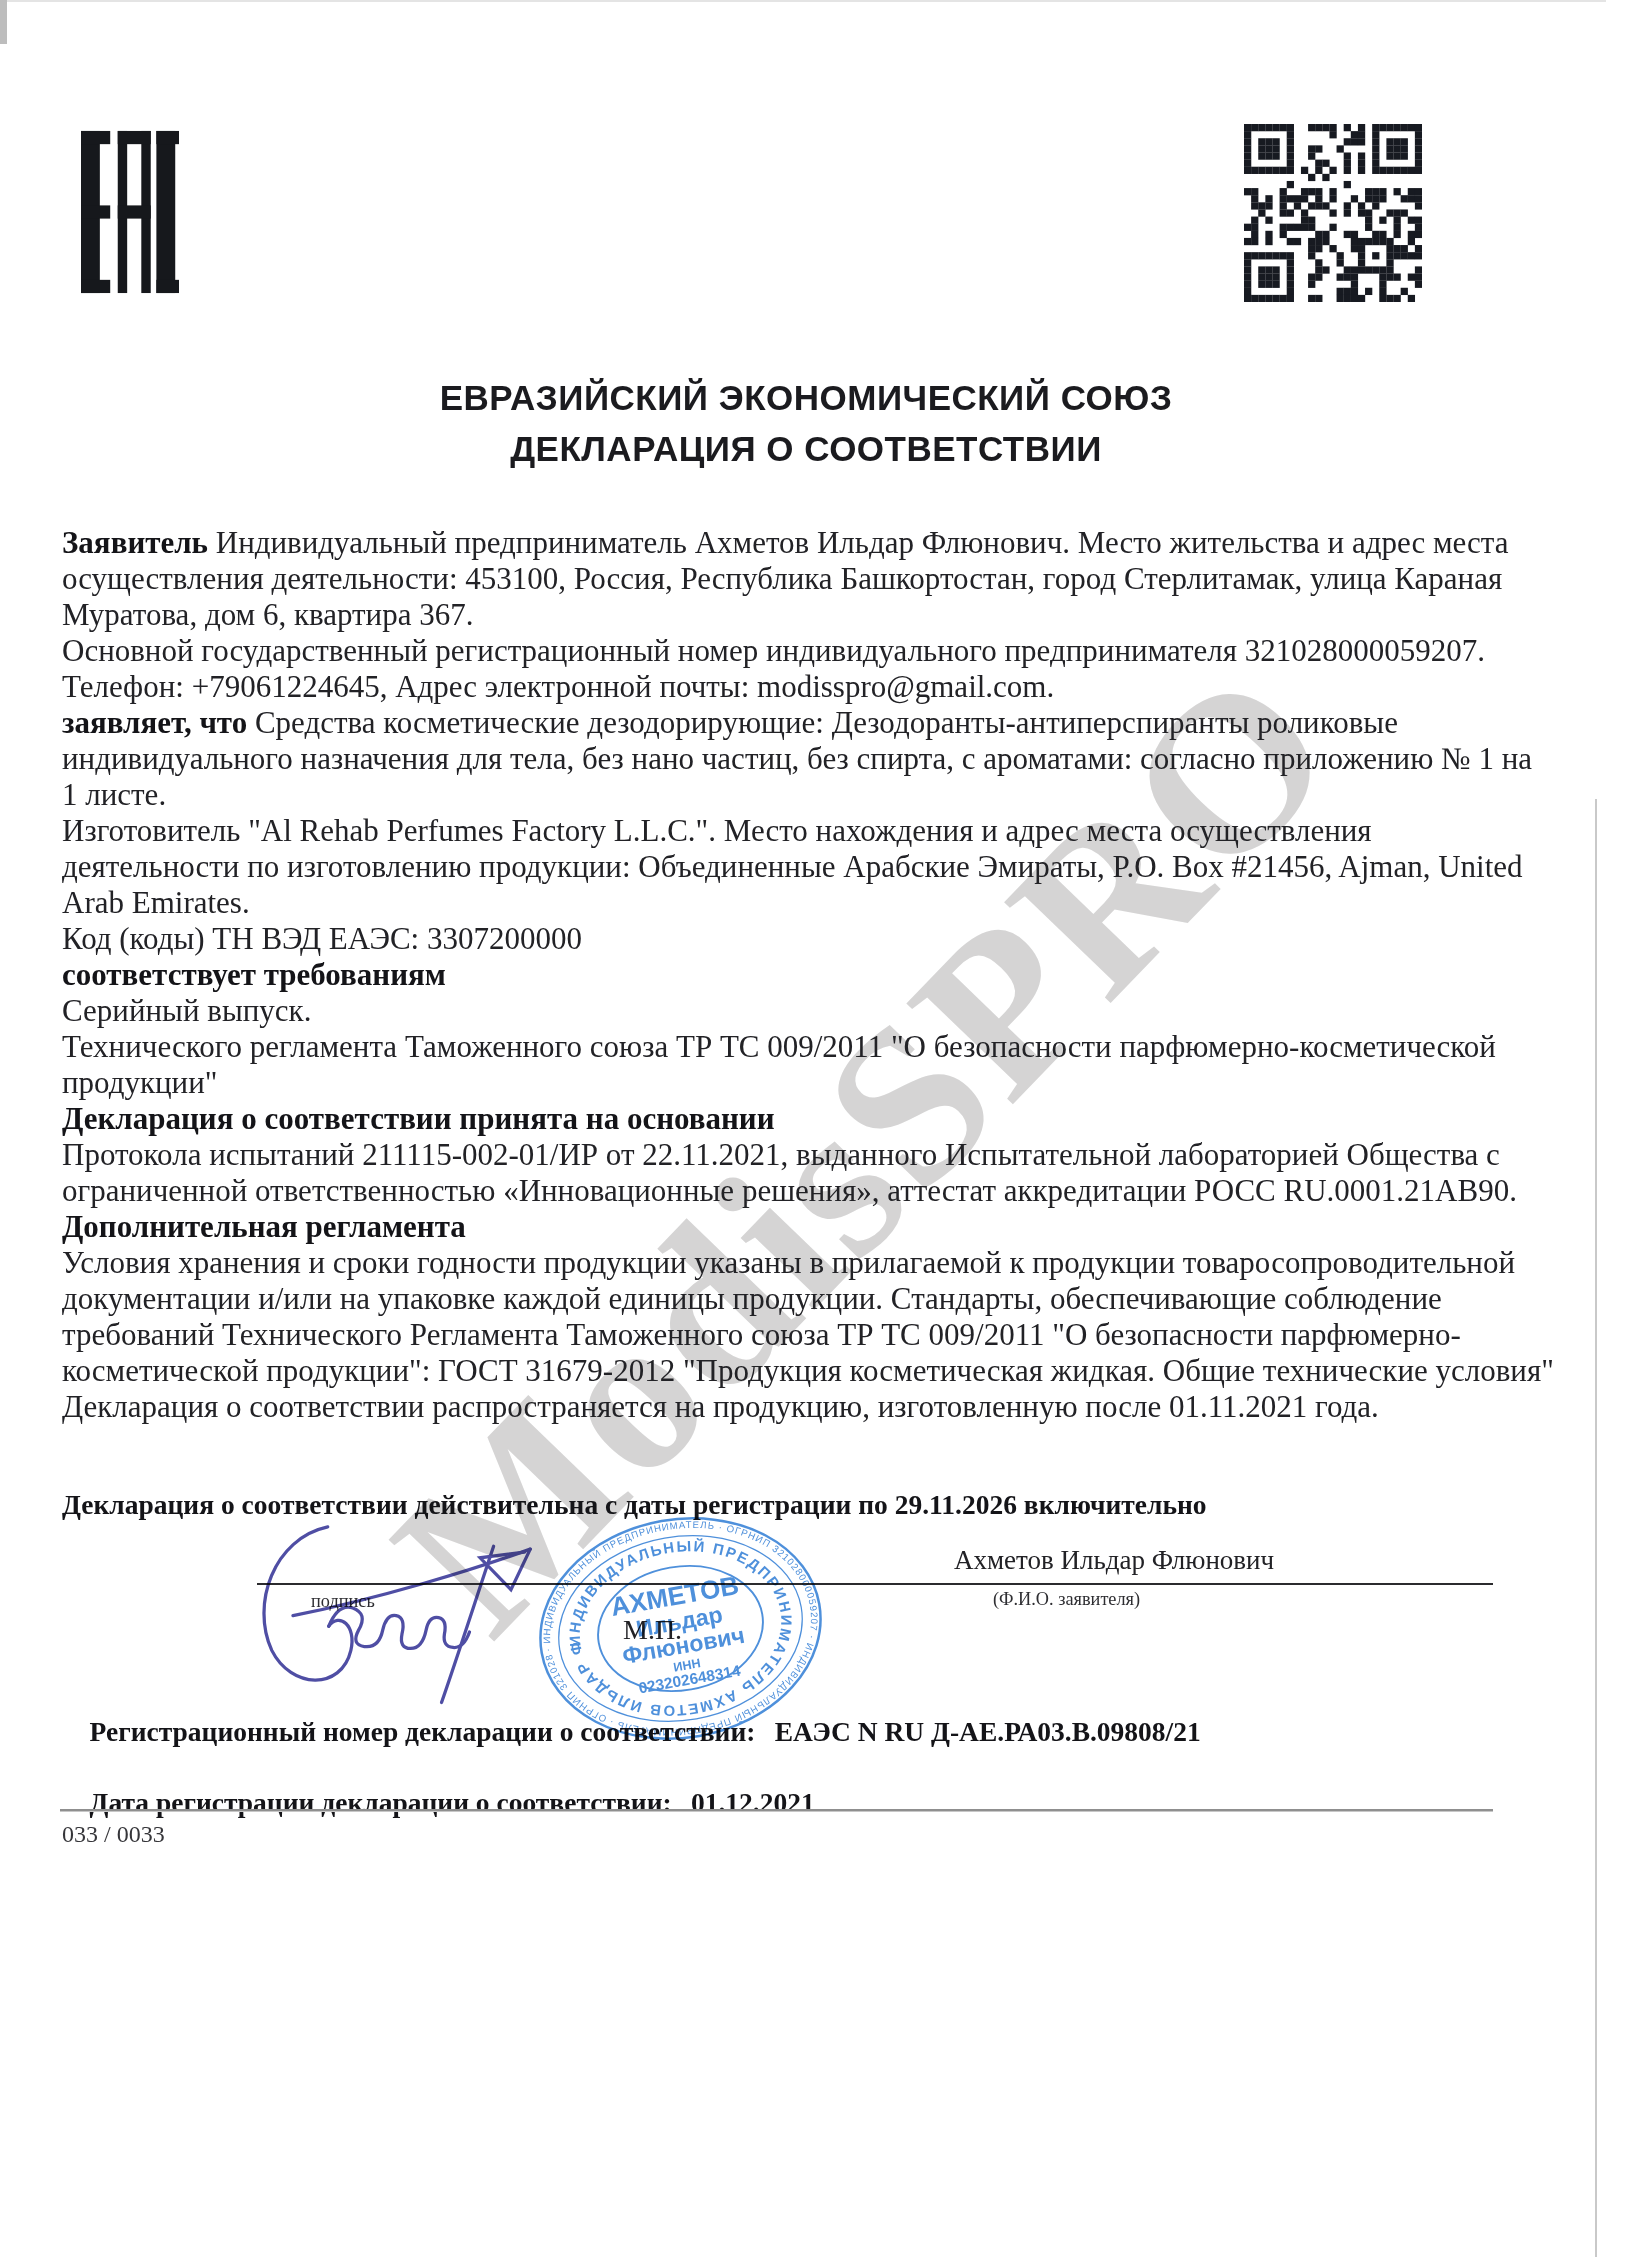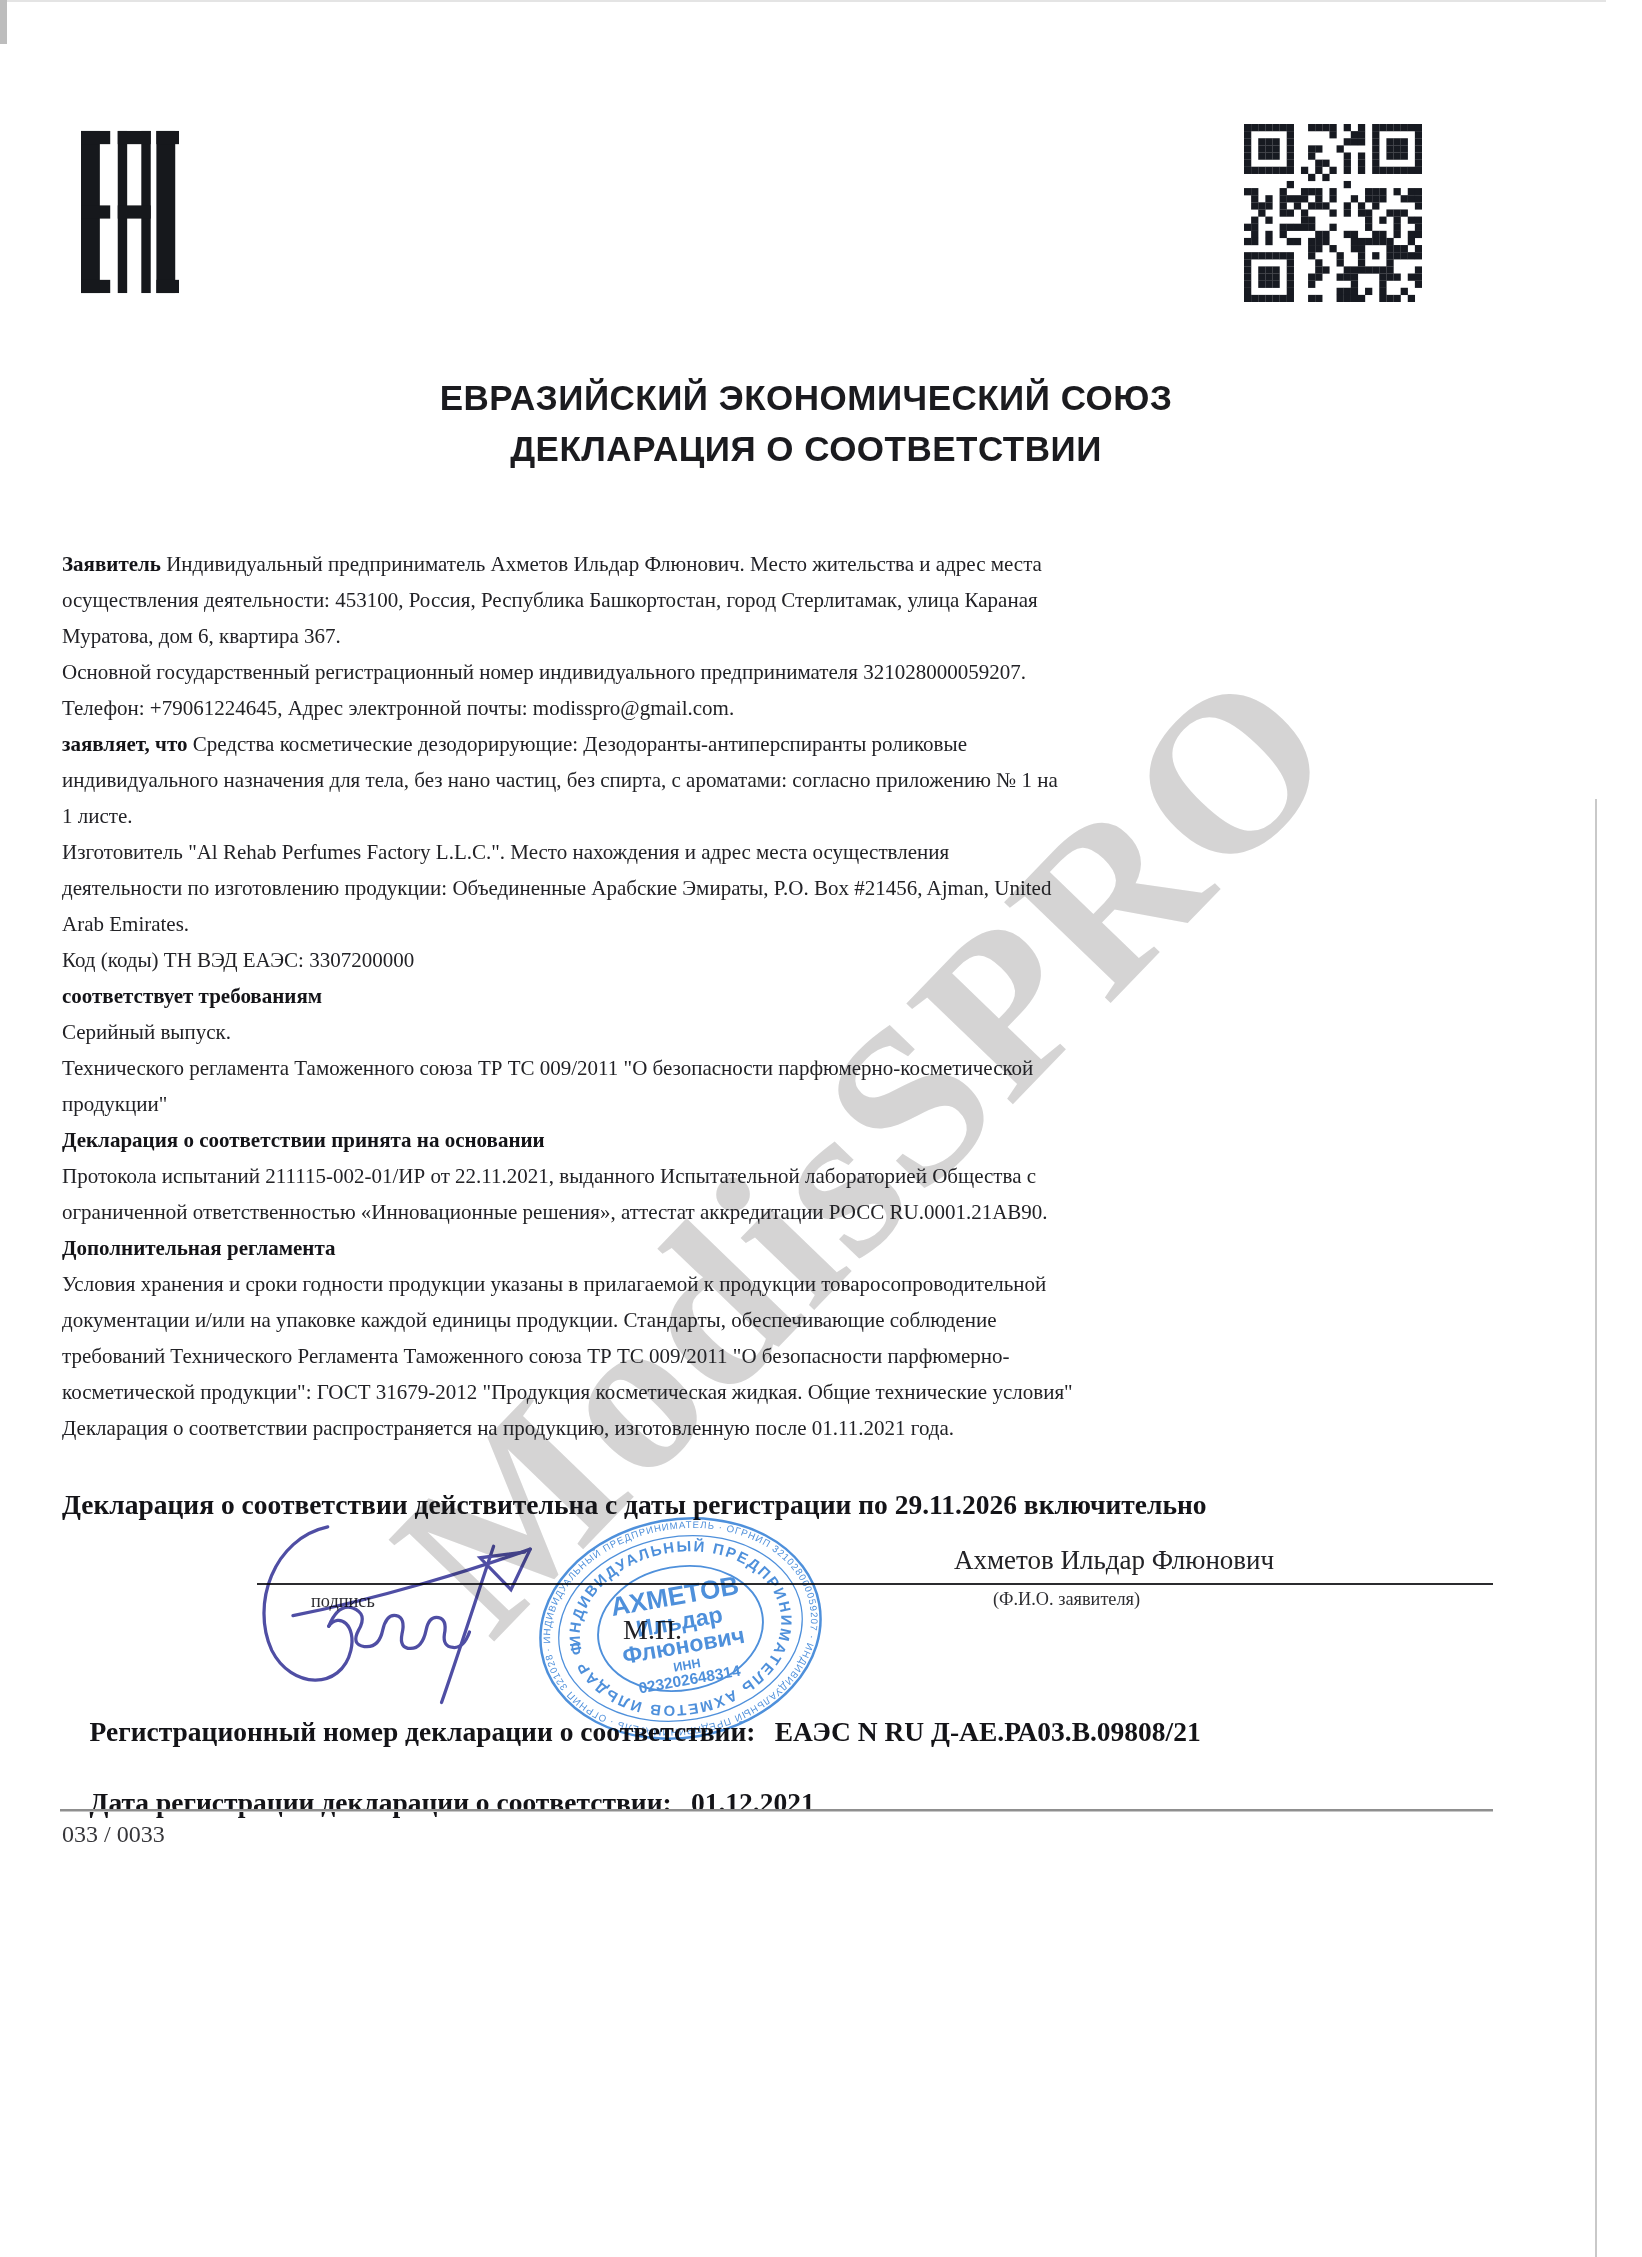--- a/index.html
+++ b/index.html
@@ -15,21 +15,21 @@
   
   .title{position:absolute;left:0;top:378px;width:1612px;text-align:center;
          font-family:"Liberation Sans","DejaVu Sans",sans-serif;font-weight:bold;
          font-size:35px;color:#1b1b1f;letter-spacing:0.5px;}
   .title .t2{margin-top:10.6px;}
   
   .watermark{position:absolute;left:864px;top:1149px;transform:translate(-50%,-50%) rotate(-46deg);
              font-weight:bold;font-size:224px;letter-spacing:3.9px;color:#c0bfbf;opacity:.66;
              white-space:nowrap;z-index:1;}
   
-  .body-lines{position:absolute;left:62px;top:546px;width:1506px;font-size:21px;
+  .body-lines{position:absolute;left:62px;top:525px;width:1506px;font-size:31px;
               line-height:36px;z-index:2;}
   .body-lines .ln{white-space:pre;height:36px;}
   .body-lines .b, .bold{font-weight:bold;color:#141418;}
   .absline{position:absolute;z-index:2;font-size:27.5px;white-space:pre;}
   .lbl-gap{display:inline-block;width:19.3px;}
   
   .sig-rule{position:absolute;left:257px;top:1583px;width:1236px;height:1.9px;background:#2b2b2e;z-index:2;}
   .small-cap{position:absolute;font-size:18.3px;color:#2e2e32;z-index:2;white-space:pre;}
   .mp{position:absolute;left:623px;top:1614px;font-size:28px;z-index:2;}
   .fio-name{position:absolute;left:954px;top:1545px;font-size:27px;z-index:2;white-space:pre;}

